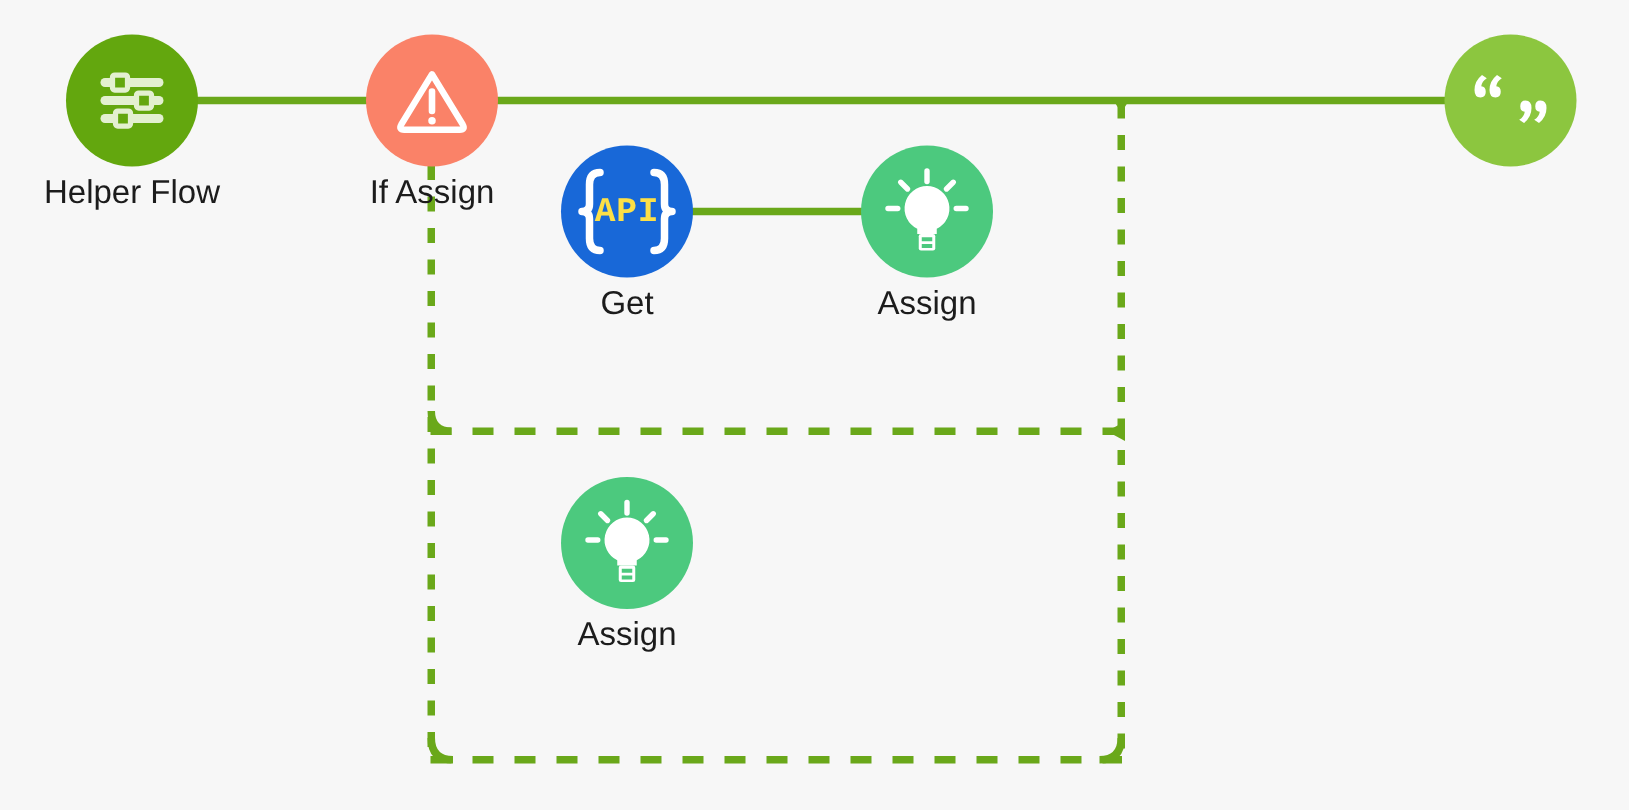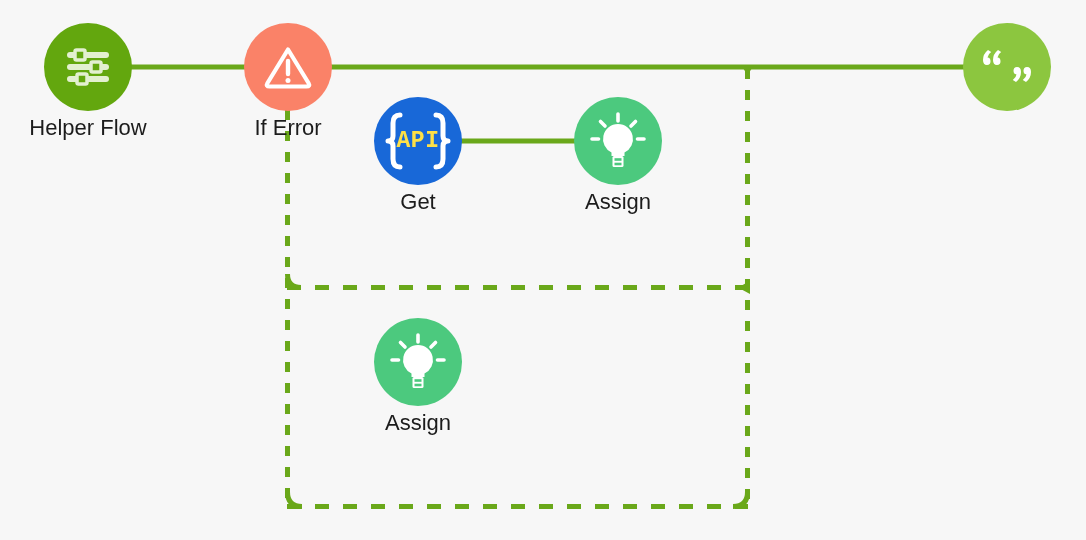--- a/index.html
+++ b/index.html
@@ -114,21 +114,21 @@
   </div>
 
   <div class="node" style="left:288px; top:67px;">
     <div class="node-circle" style="background:#fa8268;">
       <svg width="54" height="54" viewBox="0 0 54 54" xmlns="http://www.w3.org/2000/svg">
         <path d="M27 9.5 L47.5 43 Q49.5 46.5 45.5 46.5 L8.5 46.5 Q4.5 46.5 6.5 43 Z" fill="none" stroke="#ffffff" stroke-width="4.2" stroke-linejoin="round"></path>
         <line x1="27" y1="21" x2="27" y2="34" stroke="#ffffff" stroke-width="4.4" stroke-linecap="round"></line>
         <circle cx="27" cy="40.5" r="2.5" fill="#ffffff"></circle>
       </svg>
     </div>
-    <div class="node-label">If Error</div>
+    <div class="node-label">If Assign</div>
   </div>
 
   <div class="node" style="left:418px; top:141px;">
     <div class="node-circle" style="background:#1868d8; position:relative;">
       <svg width="88" height="88" viewBox="0 0 88 88" style="position:absolute; left:0; top:0;" xmlns="http://www.w3.org/2000/svg">
         <path d="M26 18 Q19 18 19 26 L19 39 Q19 44 14 44 Q19 44 19 49 L19 62 Q19 70 26 70" fill="none" stroke="#ffffff" stroke-width="5" stroke-linecap="round" stroke-linejoin="round"></path>
         <path d="M62 18 Q69 18 69 26 L69 39 Q69 44 74 44 Q69 44 69 49 L69 62 Q69 70 62 70" fill="none" stroke="#ffffff" stroke-width="5" stroke-linecap="round" stroke-linejoin="round"></path>
       </svg>
       <span class="api-text" style="position:relative;">API</span>
     </div>

